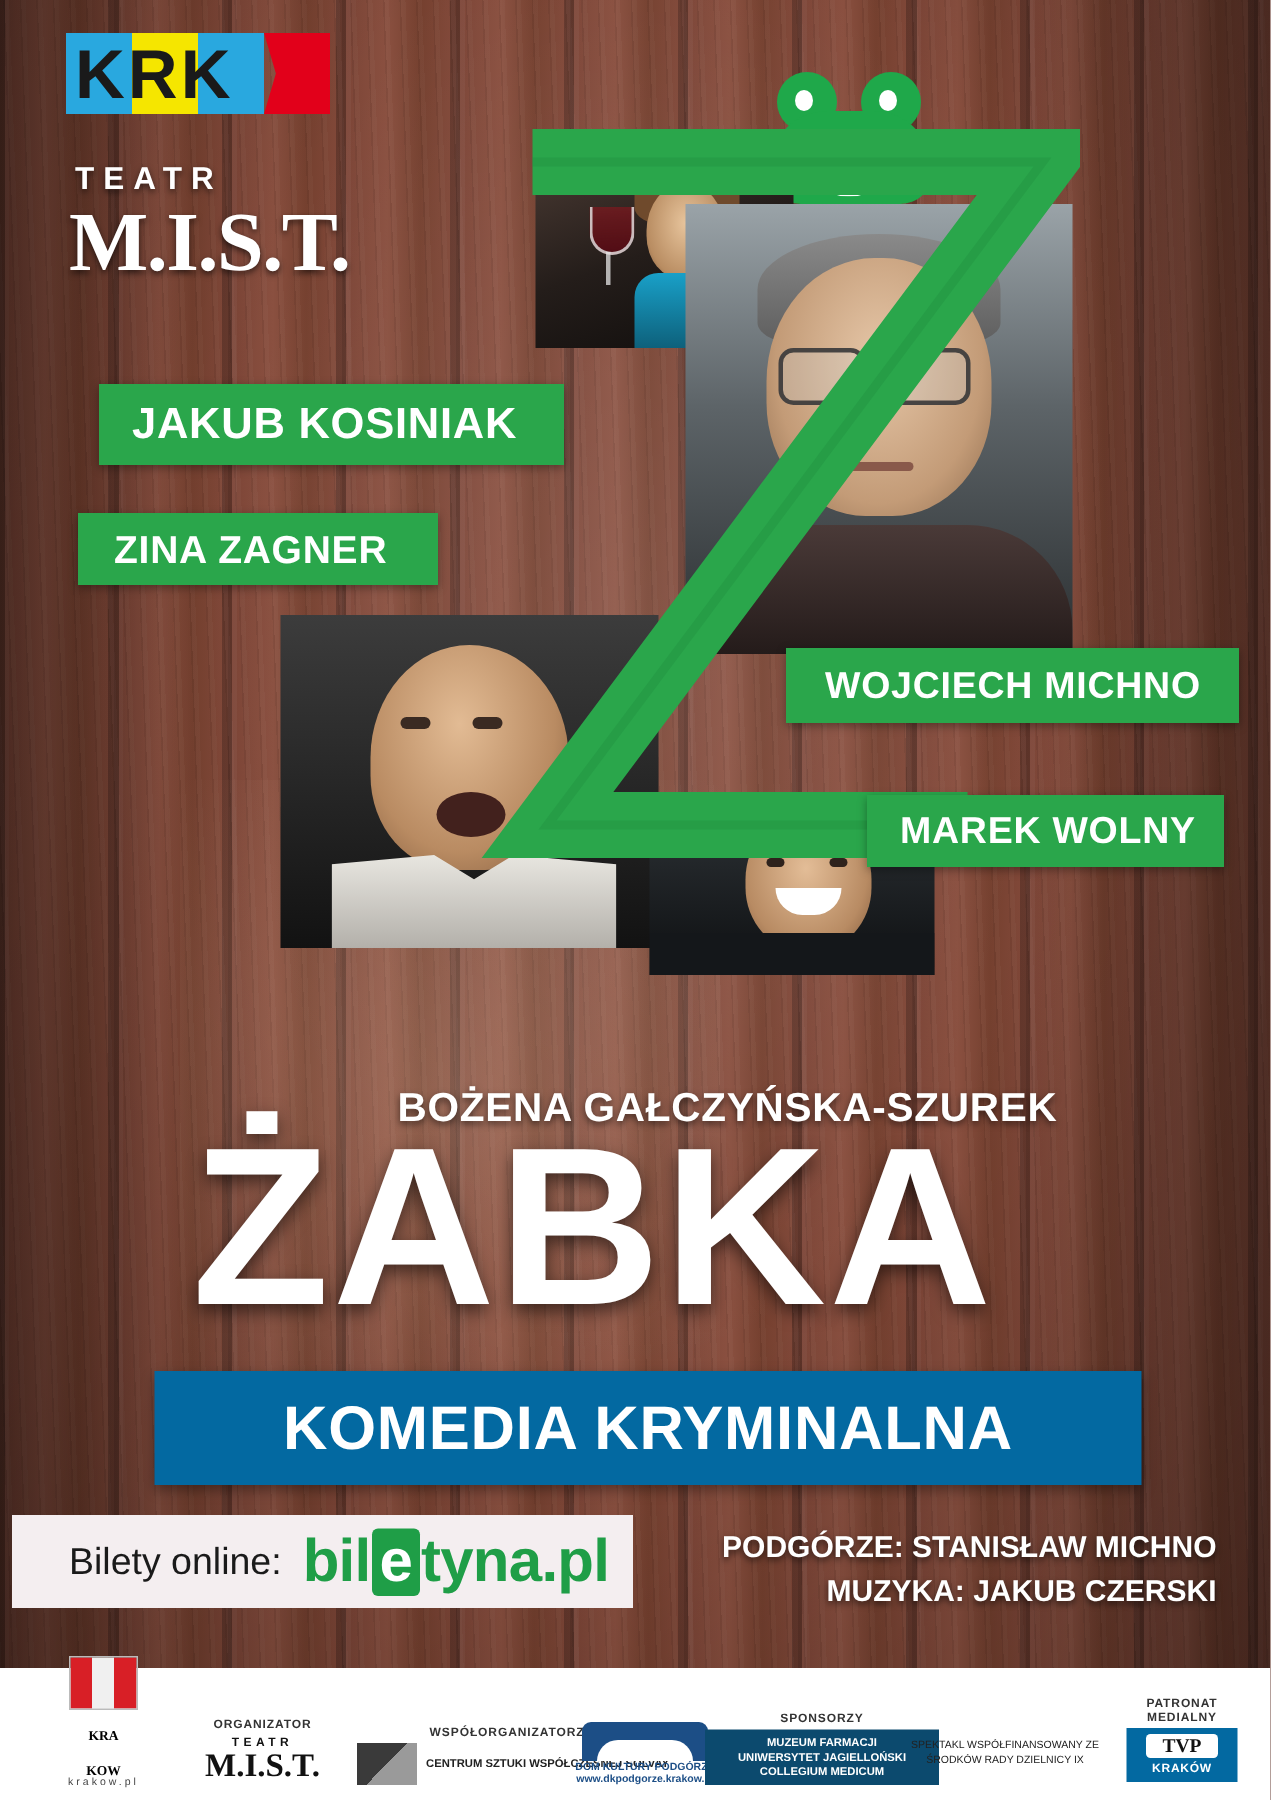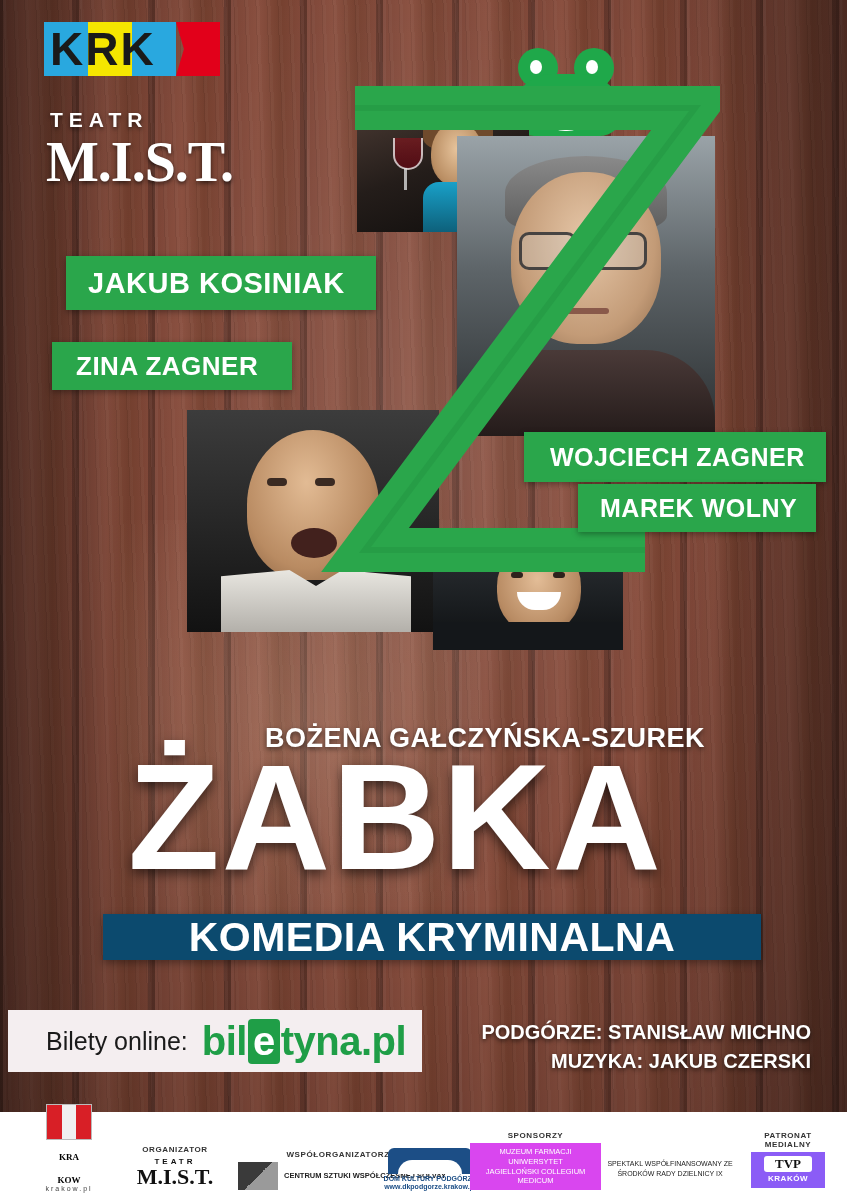--- a/index.html
+++ b/index.html
@@ -310,21 +310,21 @@
     color: #ffffff;
     font-weight: bold;
     letter-spacing: 0.5px;
     display: flex;
     align-items: center;
     box-shadow: 0 2px 6px rgba(0,0,0,0.35);
   }
   .plate-kosiniak { left: 66px; top: 256px; width: 288px; height: 54px; font-size: 29px; padding-left: 22px; }
   .plate-zagner   { left: 52px; top: 342px; width: 216px; height: 48px; font-size: 26px; padding-left: 24px; text-align: right; }
   .plate-michno   { left: 524px; top: 432px; width: 276px; height: 50px; font-size: 25px; padding-left: 26px; }
-  .plate-wolny    { left: 578px; top: 484px; width: 216px; height: 48px; font-size: 25px; padding-left: 22px; }
+  .plate-wolny    { left: 578px; top: 530px; width: 216px; height: 48px; font-size: 25px; padding-left: 22px; }
 
   
   .author {
     position: absolute;
     left: 265px; top: 723px;
     color: #ffffff;
     font-size: 27px;
     font-weight: bold;
     letter-spacing: 0.5px;
     text-shadow: 0 2px 5px rgba(0,0,0,0.55);
@@ -335,22 +335,22 @@
     color: #ffffff;
     font-size: 150px;
     font-weight: bold;
     letter-spacing: 2px;
     line-height: 1;
     text-shadow: 0 5px 12px rgba(0,0,0,0.55);
   }
   .subtitle-bar {
     position: absolute;
     left: 103px; top: 914px;
-    width: 658px; height: 46px;
-    background: #0c4a6e;
+    width: 658px; height: 76px;
+    background: #0369a1;
     display: flex;
     align-items: center;
     justify-content: center;
     box-shadow: 0 3px 8px rgba(0,0,0,0.35);
   }
   .subtitle-bar span {
     color: #ffffff;
     font-size: 41px;
     font-weight: bold;
     letter-spacing: 0.5px;
@@ -467,33 +467,33 @@
     position: relative;
   }
   .podgorze-arch:after {
     content: "";
     position: absolute; left: 10px; bottom: 0; width: 64px; height: 14px;
     background: #ffffff;
     border-radius: 32px 32px 0 0;
   }
   .podgorze-txt { font-size: 7px; font-weight: bold; color: #1c4e86; margin-top: 1px; }
 
-  .f-sponsors { left: 470px; bottom: 10px; width: 131px; }
+  .f-sponsors { left: 470px; bottom: 10px; width: 156px; }
   .pharm-box {
-    background: #d946ef; color: #fff;
-    font-size: 7.5px; font-weight: normal; line-height: 1.3;
+    background: #0c4a6e; color: #fff;
+    font-size: 7.5px; font-weight: bold; line-height: 1.3;
     padding: 4px 15px;
   }
 
   .f-note { left: 600px; bottom: 22px; width: 140px; }
   .f-note .nt { font-size: 7px; line-height: 1.35; color: #222; text-align: center; }
 
   .f-media { left: 742px; bottom: 12px; width: 92px; }
   .tvp-box {
-    background: #8b5cf6; color: #ffffff;
+    background: #0369a1; color: #ffffff;
     width: 74px; margin: 0 auto;
     padding: 4px 0 5px;
   }
   .tvp-top {
     background: #ffffff; color: #111;
     font-family: "Liberation Serif", serif;
     font-weight: bold; font-size: 13px;
     width: 48px; margin: 0 auto 2px; border-radius: 3px;
   }
   .tvp-bot { font-size: 8px; font-weight: bold; letter-spacing: 0.5px; }
@@ -585,21 +585,21 @@
     </svg>
   </div>
 
   <div class="plate plate-kosiniak">
     <span>JAKUB KOSINIAK</span>
   </div>
   <div class="plate plate-zagner">
     <span>ZINA ZAGNER</span>
   </div>
   <div class="plate plate-michno">
-    <span>WOJCIECH ZAGNER</span>
+    <span>WOJCIECH MICHNO</span>
   </div>
   <div class="plate plate-wolny">
     <span>MAREK WOLNY</span>
   </div>
 
   <div class="author">BOŻENA GAŁCZYŃSKA-SZUREK</div>
   <div class="title">ŻABKA</div>
   <div class="subtitle-bar">
     <span>KOMEDIA KRYMINALNA</span>
   </div>

